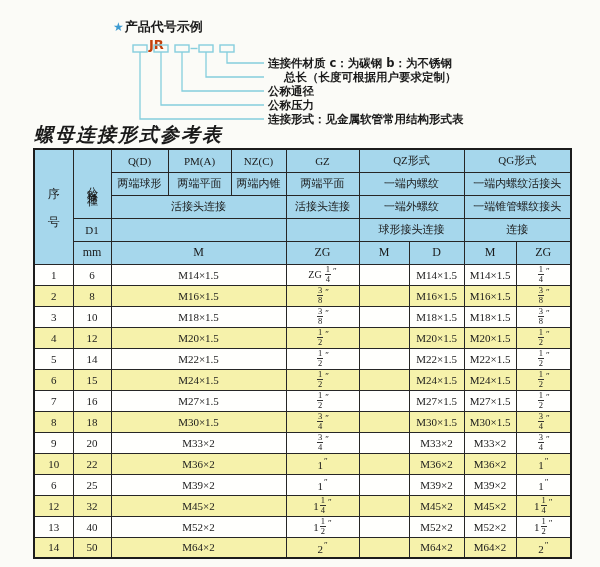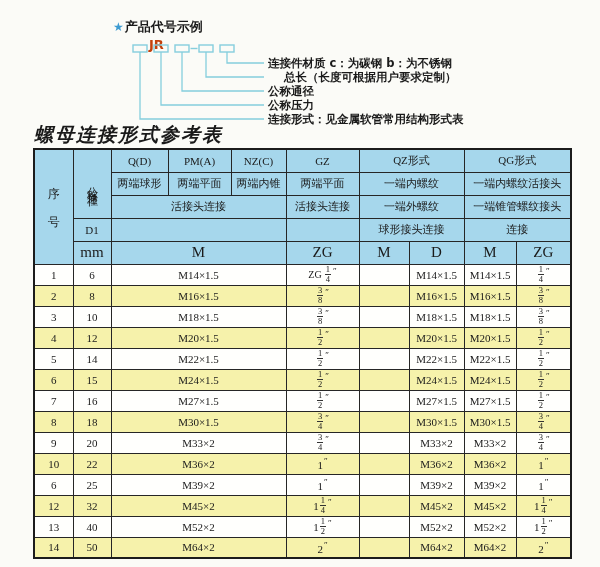--- a/index.html
+++ b/index.html
@@ -48,21 +48,21 @@
     padding:0 1px;overflow:hidden;
   }
   table.ref{border:2px solid var(--border-dark);}
   thead th{background:var(--header-bg);font-weight:normal;}
   thead tr{height:23px;}
   tbody tr{height:21px;background:var(--row-bg);}
   tbody tr.alt{background:var(--row-alt-bg);}
   .vtext{writing-mode:vertical-lr;text-orientation:upright;margin:0 auto;line-height:1;}
   .vtext.seq{letter-spacing:30px;font-size:12px;}
   .vtext.dn{letter-spacing:3px;font-size:11px;}
-  .unit-cell{font-size:15px;}
+  .unit-cell{font-size:12px;}
   
   .zg-pre{font-size:10px;margin-right:2px;}
   .whole{font-size:11px;}
   .frac{display:inline-block;vertical-align:-0.45em;text-align:center;font-size:8.5px;line-height:1.1;margin:0 1px;}
   .frac .fn{display:block;border-bottom:1px solid #333;padding:0 1px;}
   .frac .fd{display:block;}
   .inch{font-size:9px;vertical-align:0.5em;margin-left:1px;}
 </style>
 </head>
 <body>

